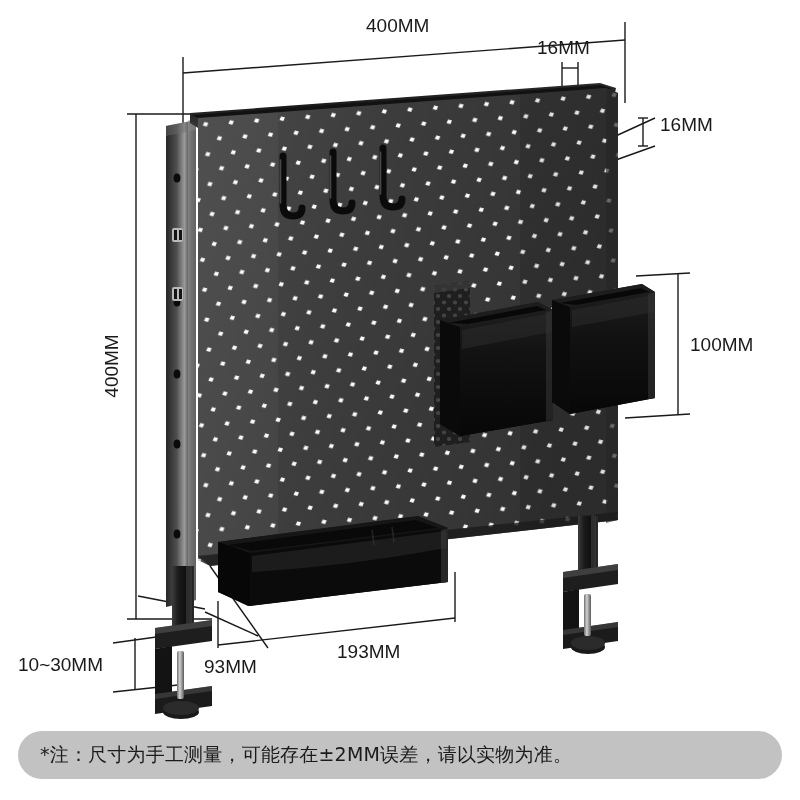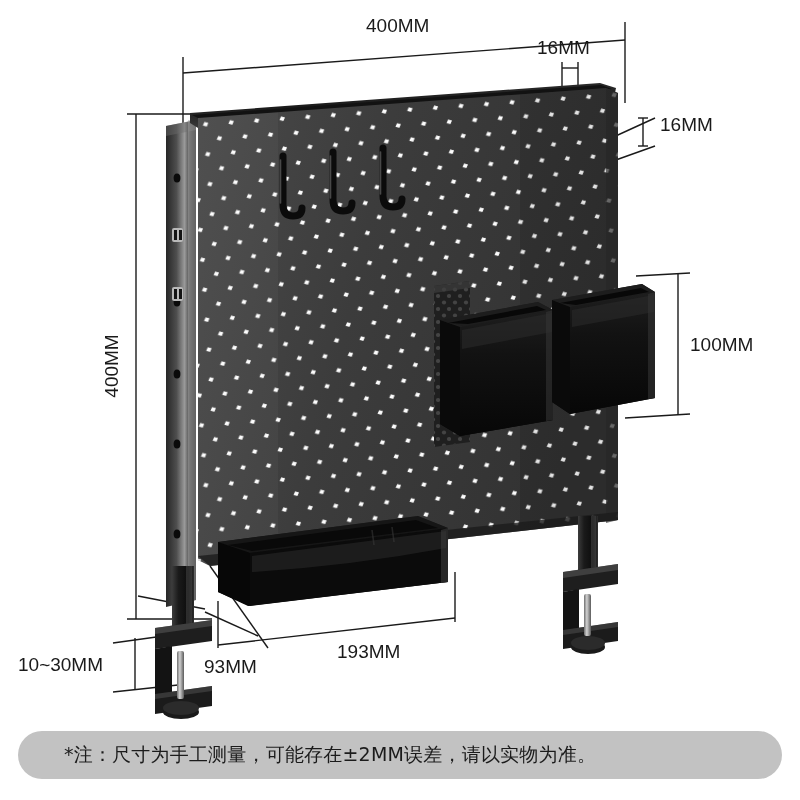--- a/index.html
+++ b/index.html
@@ -14,21 +14,21 @@
     font-family:"Liberation Sans","DejaVu Sans",sans-serif;
     font-size:19px;fill:#1a1a1a;
   }
   .notepill{
     position:absolute;left:18px;top:731px;width:764px;height:48px;
     background:#c2c2c2;border-radius:24px;
     display:flex;align-items:center;
   }
   .notetext{
     font-family:"DejaVu Sans","Liberation Sans",sans-serif;
-    font-size:19px;color:#1b1b1b;padding-left:46px;letter-spacing:.2px;
+    font-size:19px;color:#1b1b1b;padding-left:22px;letter-spacing:.2px;
     white-space:nowrap;
   }
 </style>
 </head>
 <body>
 
 <div id="stage">
 <svg width="800" height="800" viewBox="0 0 800 800">
   <defs>
     <linearGradient id="boardGrad" x1="0" y1="0" x2="1" y2="0.25">

